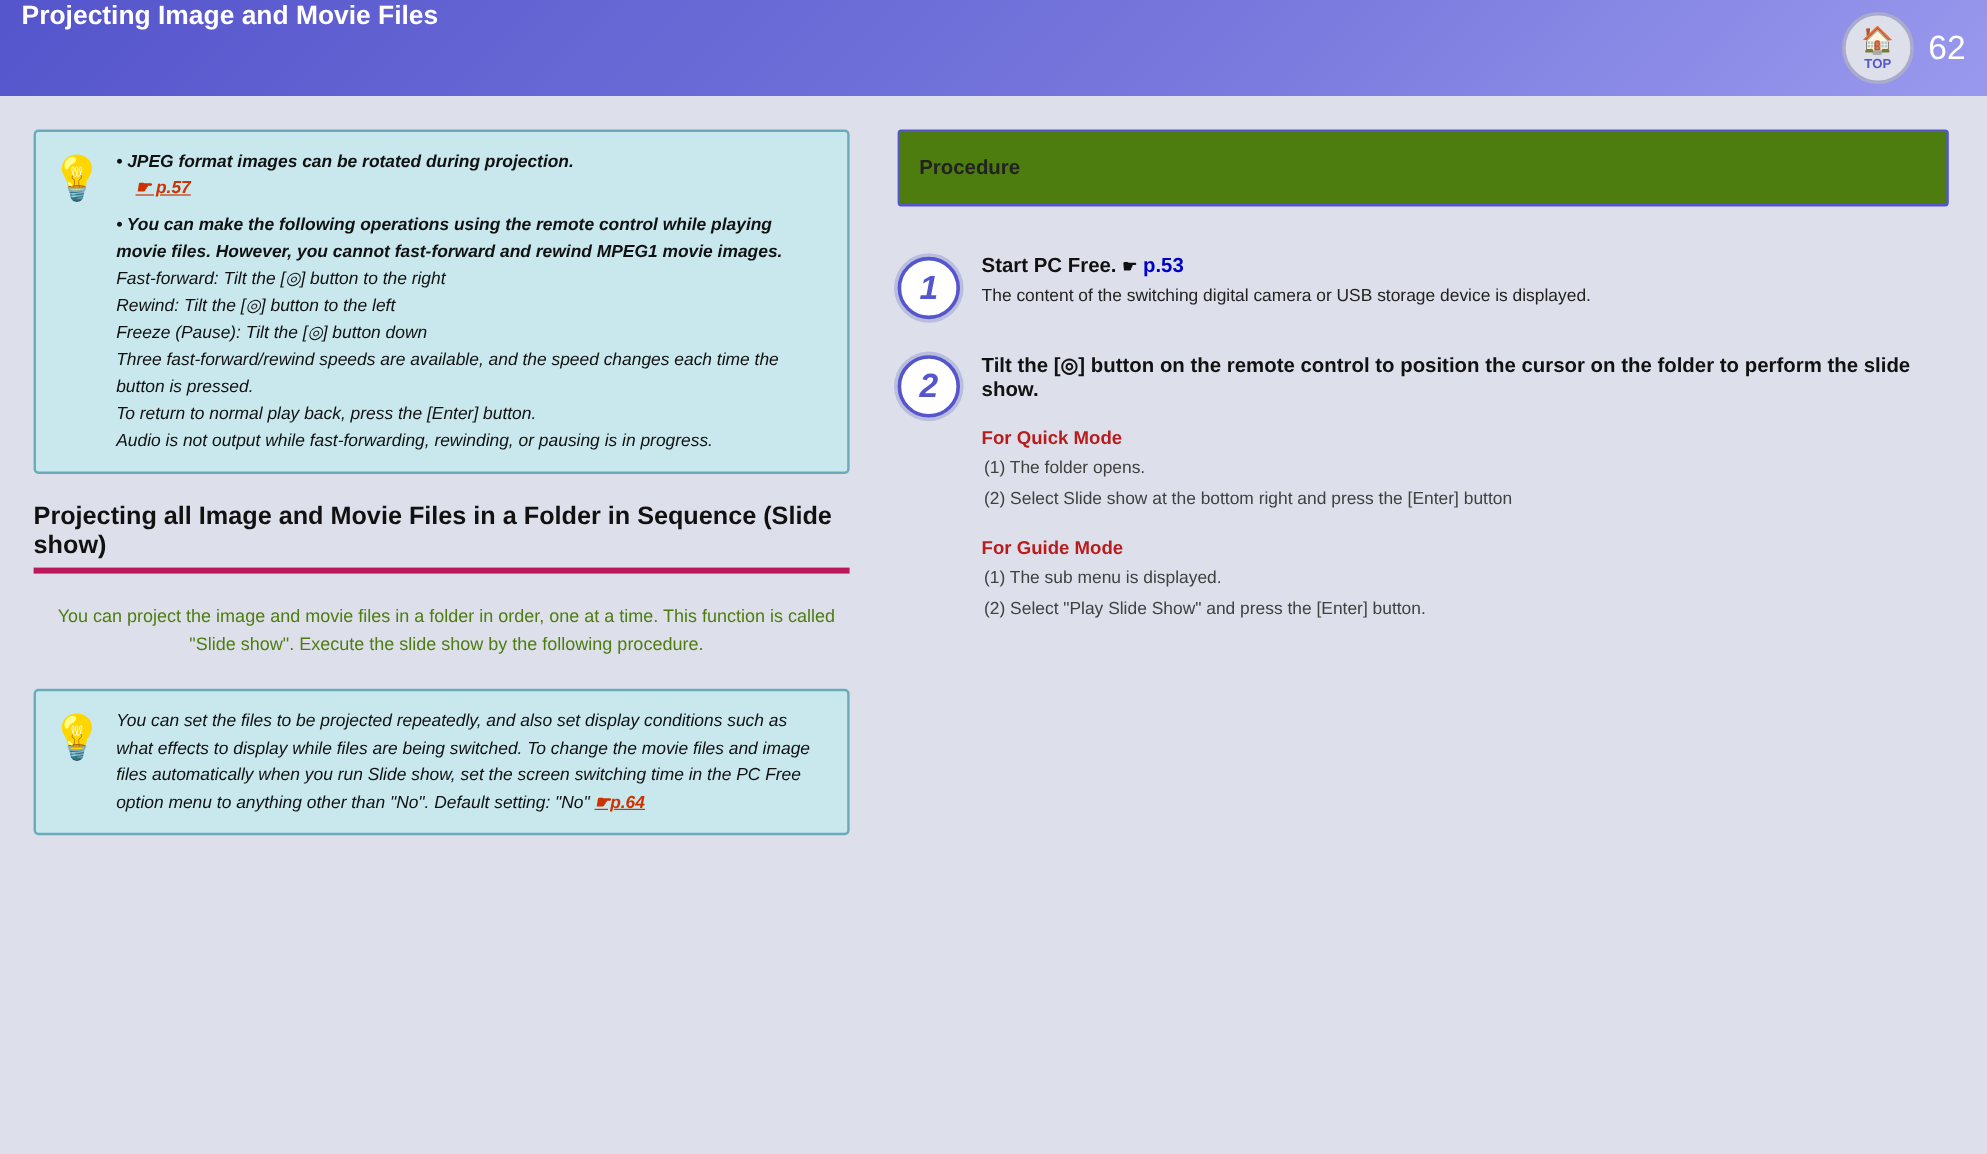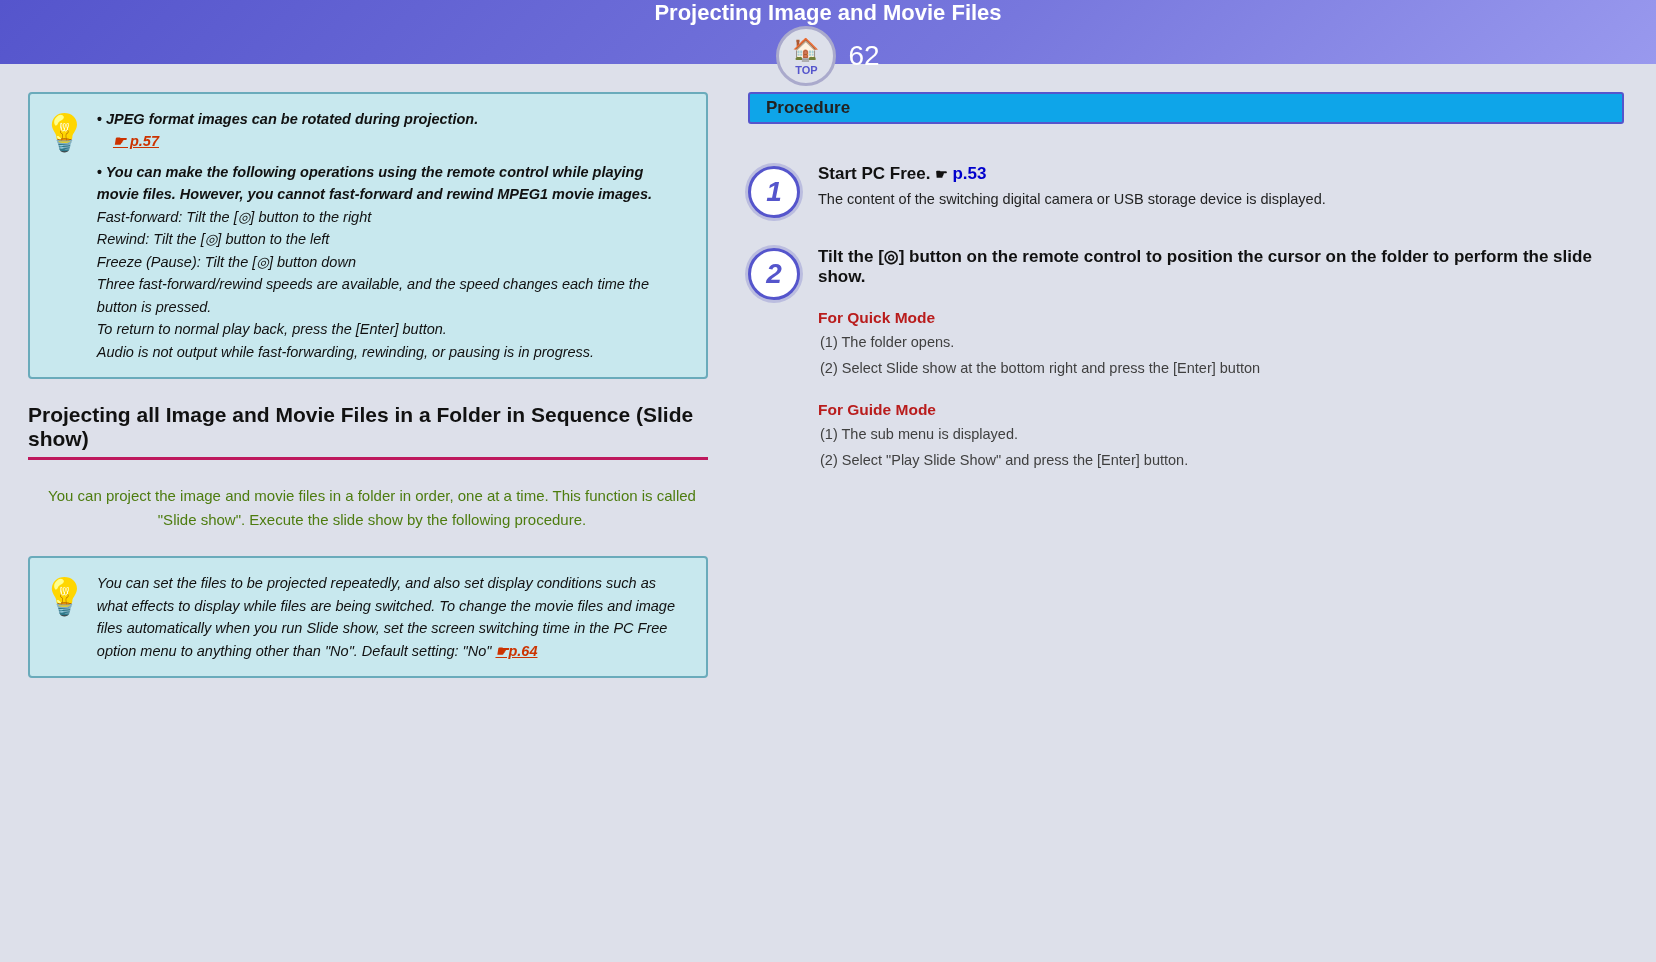--- a/index.html
+++ b/index.html
@@ -9,25 +9,23 @@
       background-color: #dde0ea;
       font-family: Arial, sans-serif;
       font-size: 15px;
       color: #222;
     }
 
     
     .header {
       background: linear-gradient(135deg, #5555cc 0%, #7777dd 60%, #9999ee 100%);
       display: flex;
-      align-items: center;
       justify-content: space-between;
       padding: 0 18px;
-      height: 64px;
-      flex-direction: column;
+      height: 80px;
     }
     .header-title {
       color: #fff;
       font-size: 22px;
       font-weight: bold;
     }
     .header-right {
       display: flex;
       align-items: center;
       gap: 12px;
@@ -114,43 +112,43 @@
     }
     .info-box .info-content p:last-child {
       margin-bottom: 0;
     }
 
     
     .section-heading {
       font-size: 21px;
       font-weight: bold;
       color: #111;
-      border-bottom: 3px solid #be185d;
+      border-bottom: 5px solid #be185d;
       padding-bottom: 6px;
       margin-bottom: 0;
     }
 
     
     .desc-text {
       font-size: 15px;
       line-height: 1.6;
       color: #4d7c0f;
       padding-left: 8px;
       text-align: center;
     }
 
     
     .procedure-label {
       display: inline-block;
       border: 2.5px solid #5555cc;
-      background: #0ea5e9;
+      background: #4d7c0f;
       color: #222;
       font-size: 17px;
       font-weight: bold;
-      padding: 4px 16px;
+      padding: 20px 16px;
       border-radius: 3px;
       margin-bottom: 16px;
     }
 
     
     .steps {
       display: flex;
       flex-direction: column;
       gap: 28px;
     }

